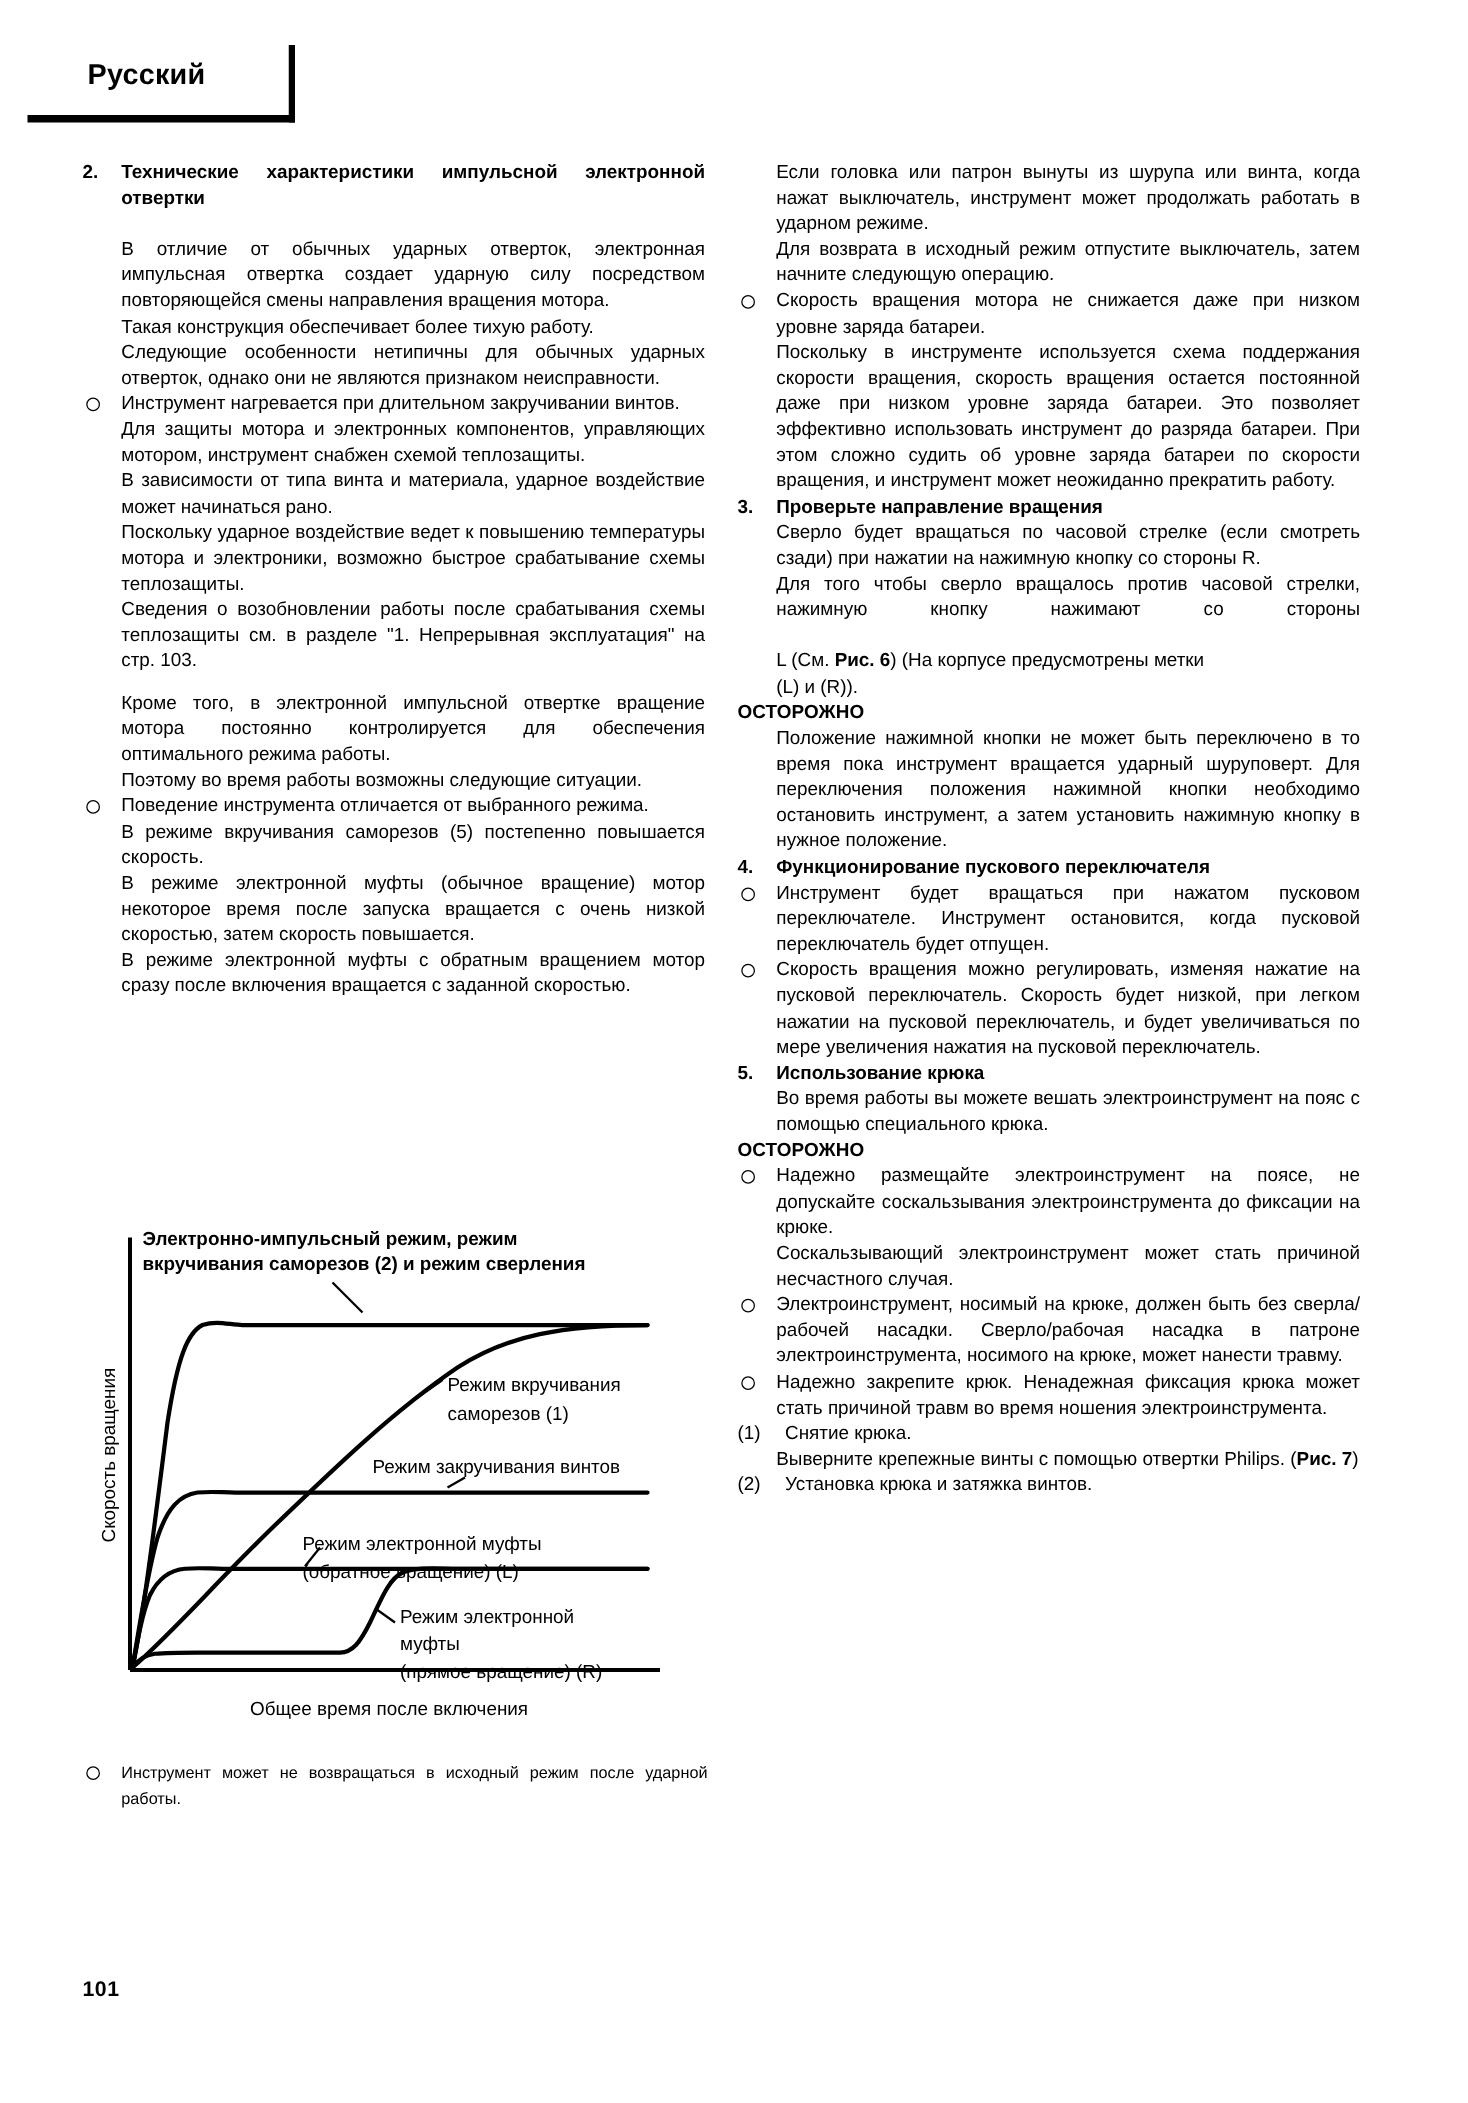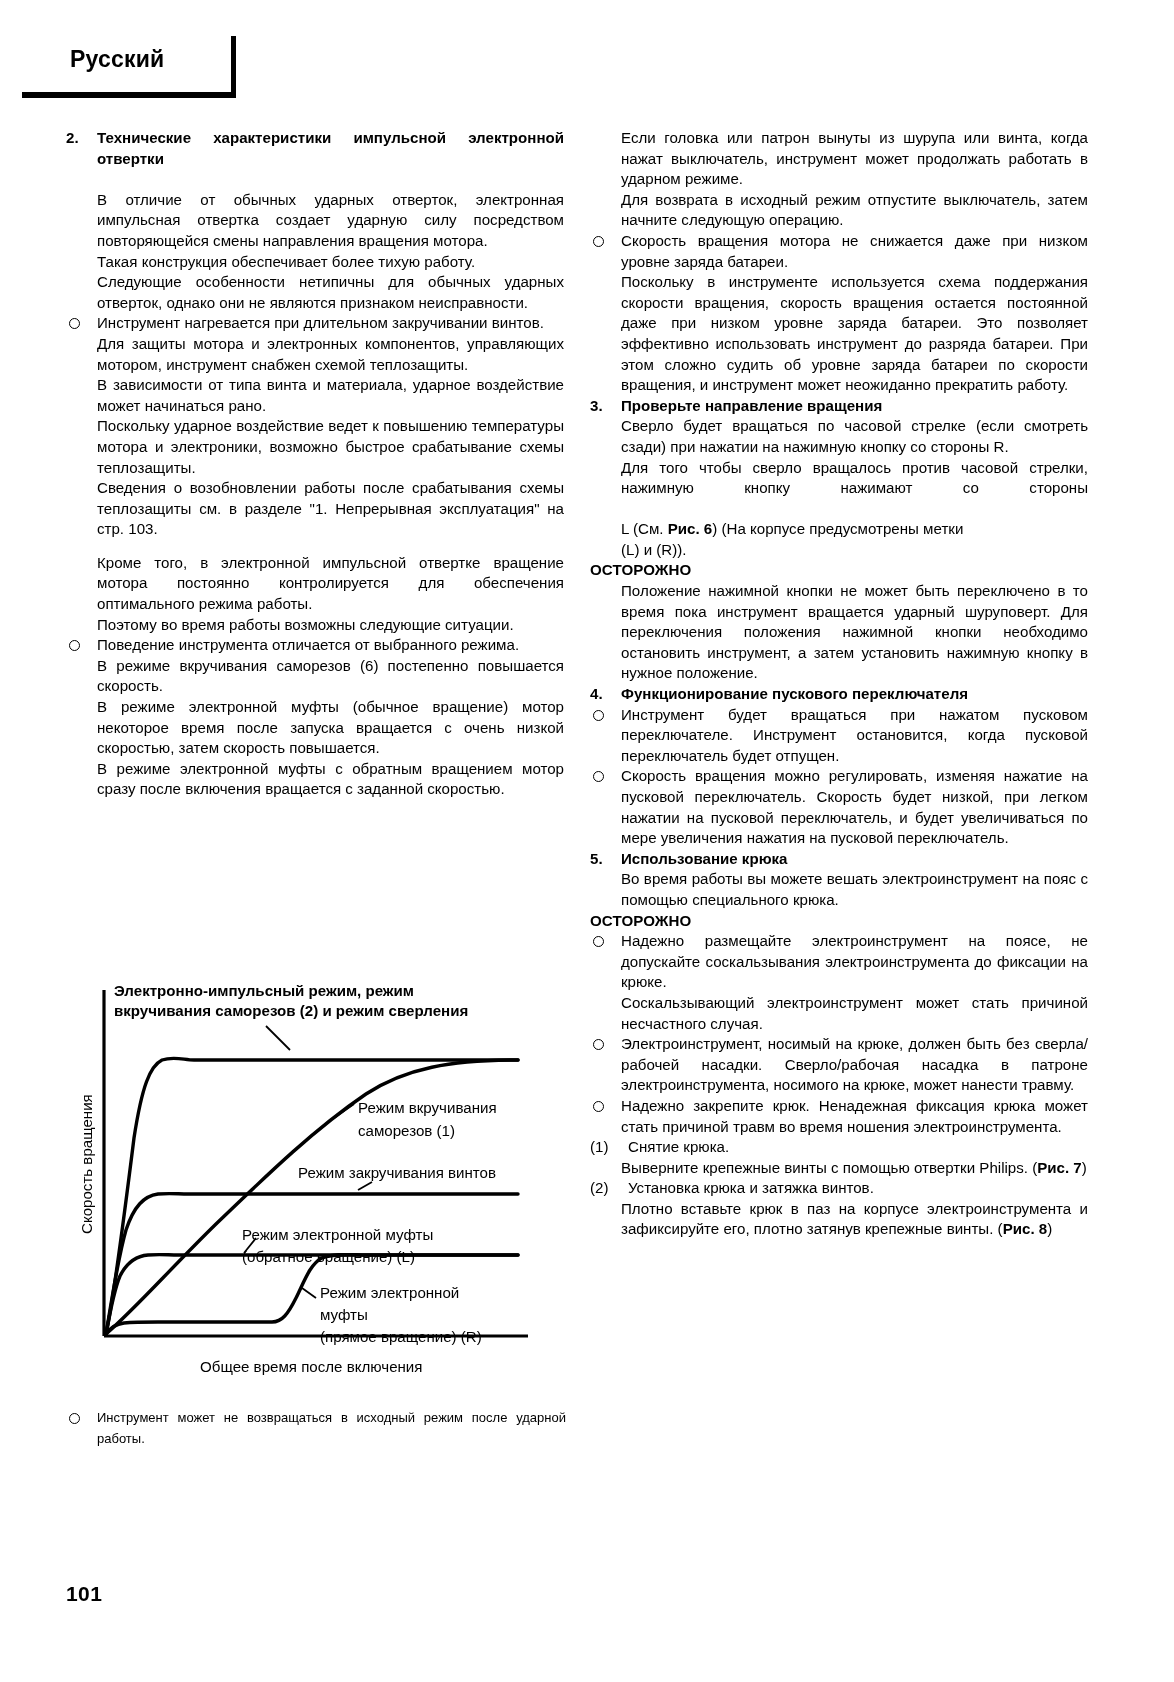--- a/index.html
+++ b/index.html
@@ -145,21 +145,21 @@
     width: 500px;
     font-size: 13px;
     line-height: 20.6px;
   }
 
   
   .page-number {
     position: absolute;
     left: 66px;
     top: 1582px;
-    font-size: 21px;
+    font-size: 17px;
     font-weight: bold;
     letter-spacing: 0.4px;
   }
 </style>
 </head>
 <body>
 
 <div class="page-header">
   <span class="lang">Русский</span>
 </div>
@@ -190,21 +190,21 @@
     <div class="gap-sm"></div>
 
     <div class="para">Кроме того, в электронной импульсной отвертке вращение мотора постоянно контролируется для обеспечения оптимального режима работы.</div>
     <div class="para">Поэтому во время работы возможны следующие ситуации.</div>
 
     <div class="bullet">
       <span class="dot"></span>
       <span>Поведение инструмента отличается от выбранного режима.</span>
     </div>
 
-    <div class="para">В режиме вкручивания саморезов (6) постепенно повышается скорость.</div>
+    <div class="para">В режиме вкручивания саморезов (5) постепенно повышается скорость.</div>
     <div class="para">В режиме электронной муфты (обычное вращение) мотор некоторое время после запуска вращается с очень низкой скоростью, затем скорость повышается.</div>
     <div class="para">В  режиме  электронной  муфты  с  обратным вращением мотор сразу после включения вращается с заданной скоростью.</div>
   </div>
 
   <div class="col col-right">
 
     <div class="para">Если головка или патрон вынуты из шурупа или винта, когда нажат выключатель, инструмент может продолжать работать в ударном режиме.</div>
     <div class="para">Для  возврата  в  исходный  режим  отпустите выключатель, затем начните следующую операцию.</div>
 
     <div class="bullet">
@@ -267,21 +267,20 @@
     <div class="pitem">
       <span class="pnum">(1)</span>
       <span>Снятие крюка.</span>
     </div>
     <div class="para nojust"><span>Выверните крепежные винты с помощью отвертки Philips. (</span><b>Рис. 7</b><span>)</span></div>
 
     <div class="pitem">
       <span class="pnum">(2)</span>
       <span>Установка крюка и затяжка винтов.</span>
     </div>
-    <div class="para"><span>Плотно  вставьте  крюк  в  паз  на  корпусе электроинструмента и зафиксируйте его, плотно затянув крепежные винты. (</span><b>Рис. 8</b><span>)</span></div>
   </div>
 </div>
 
 <div class="figure">
   <svg width="500" height="430" viewBox="0 0 500 430" xmlns="http://www.w3.org/2000/svg">
 
     <line x1="38" y1="22" x2="38" y2="368" stroke="#000" stroke-width="3.2"></line>
     <line x1="38" y1="368" x2="462" y2="368" stroke="#000" stroke-width="3.2"></line>
 
     <text x="48" y="28" font-family="'Liberation Sans', sans-serif" font-size="15.1" font-weight="bold">Электронно-импульсный режим, режим</text>

